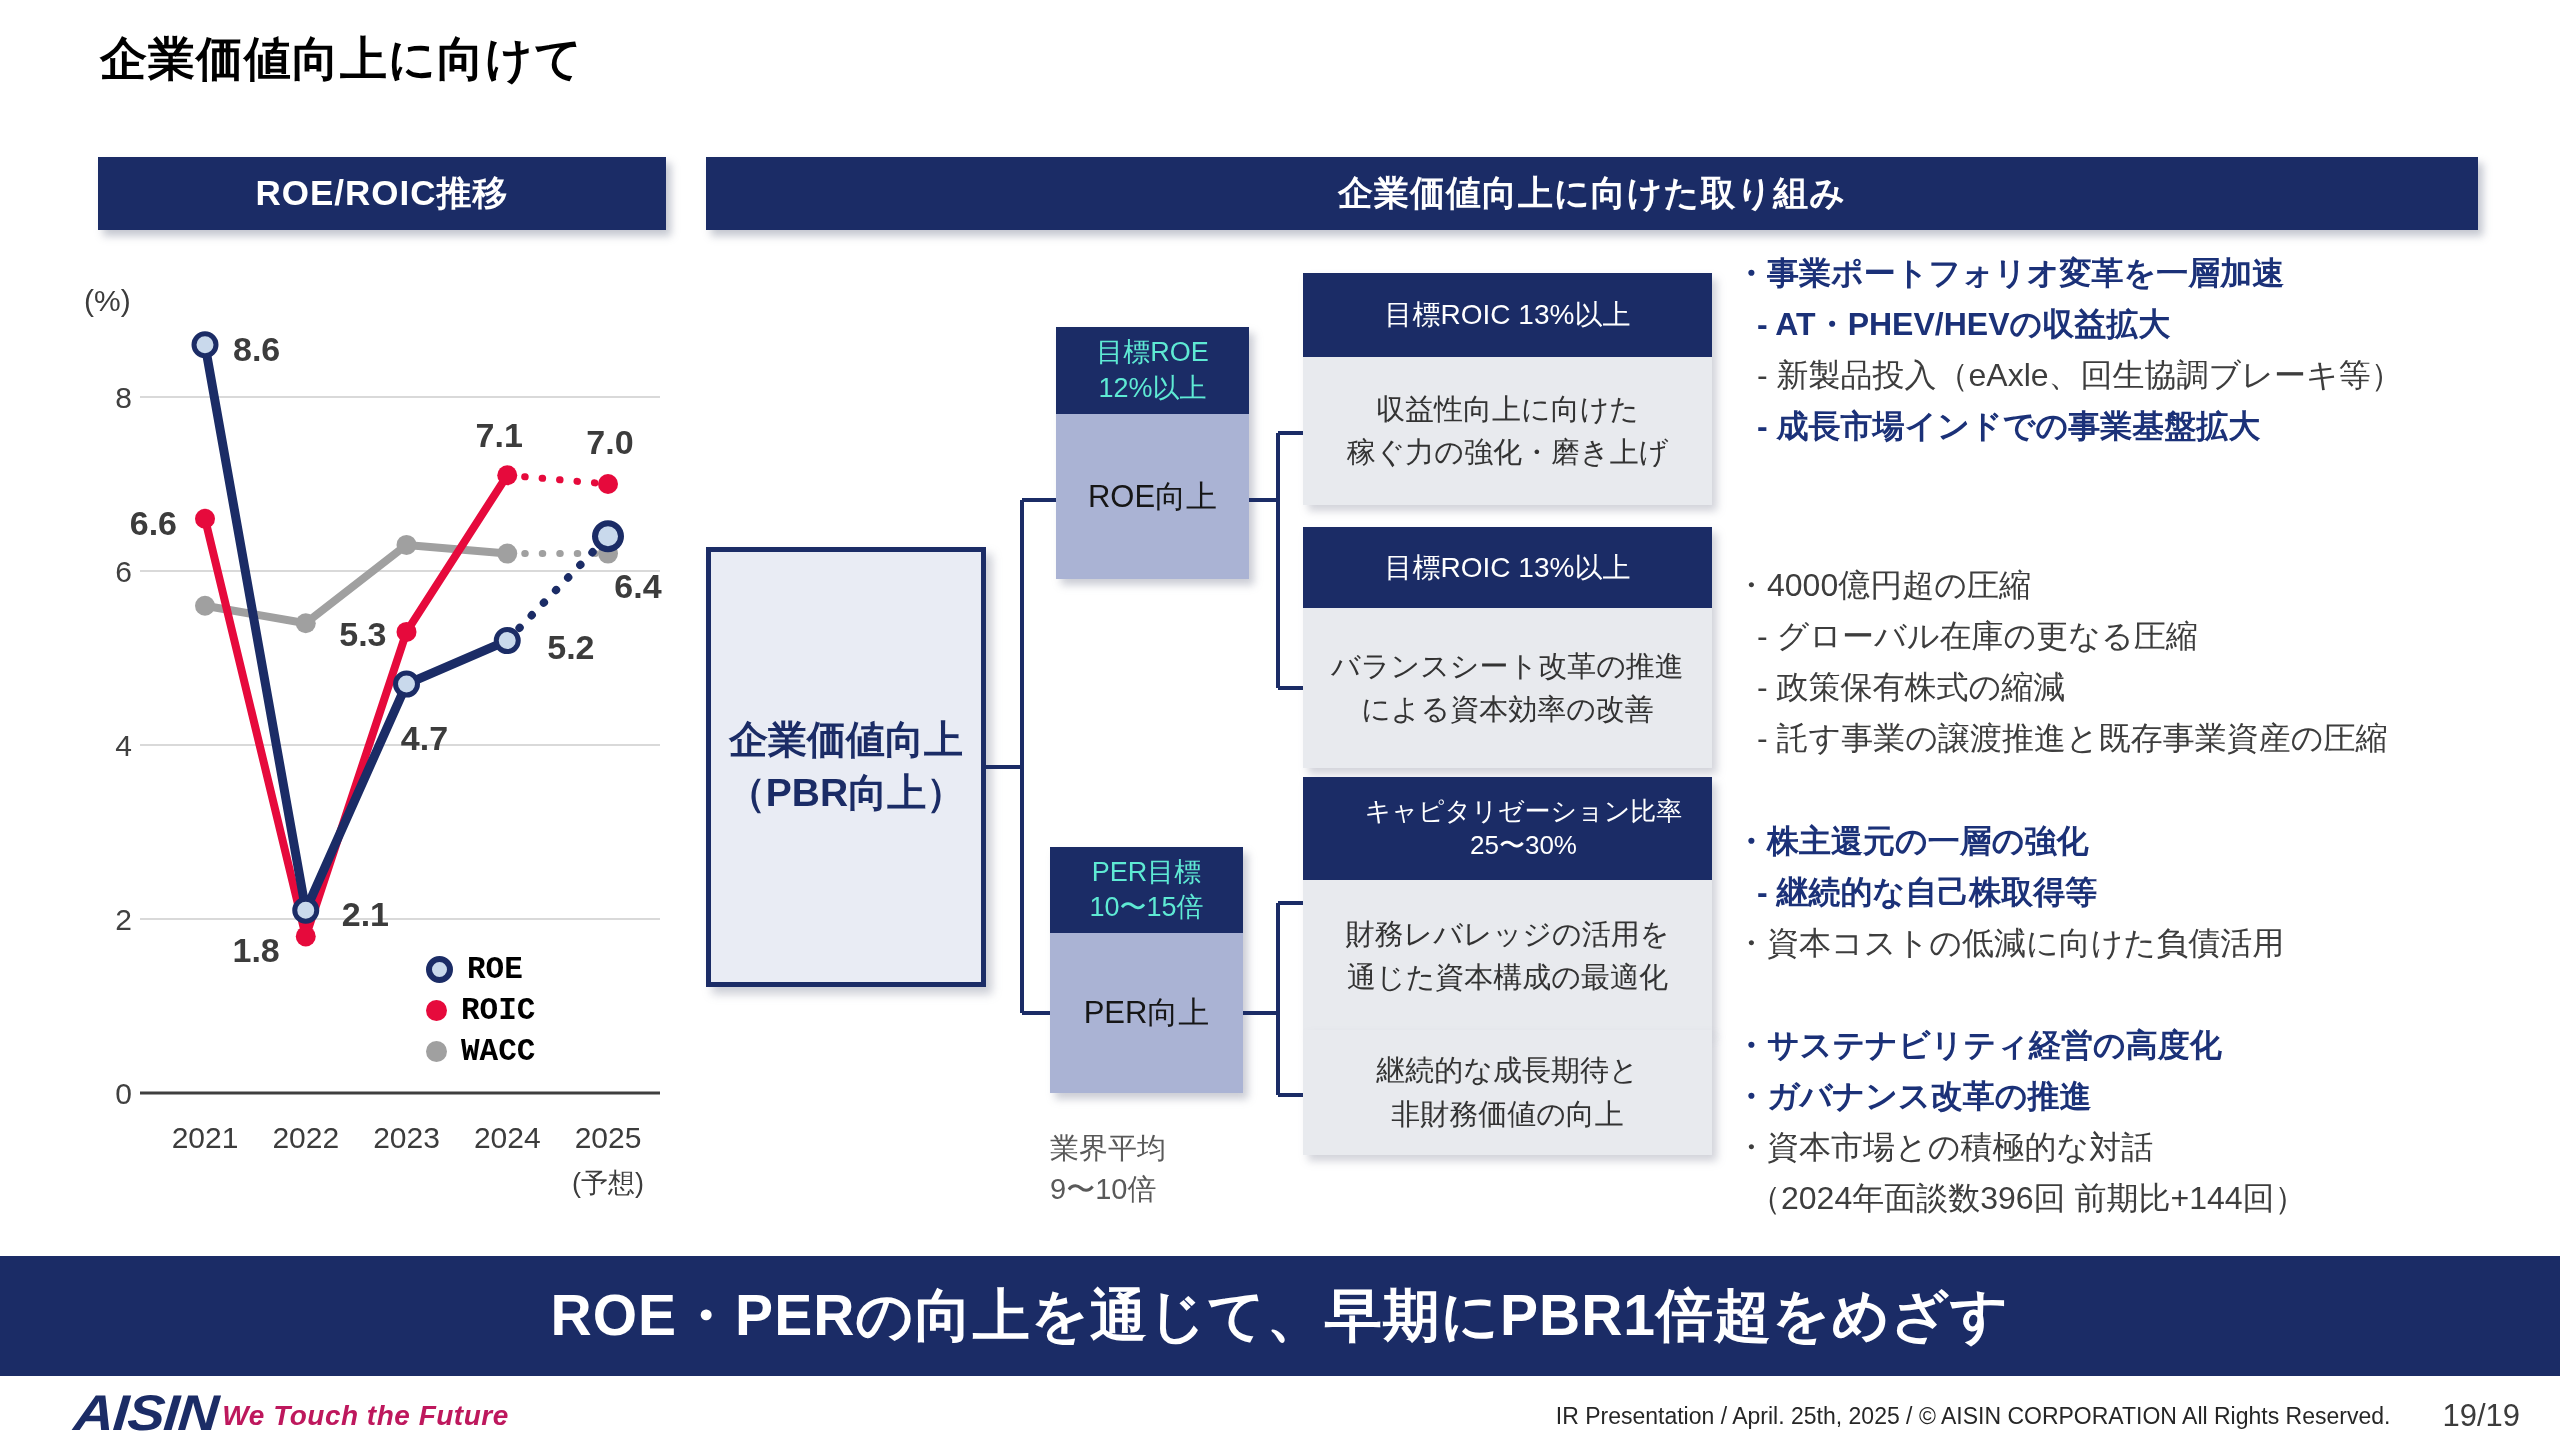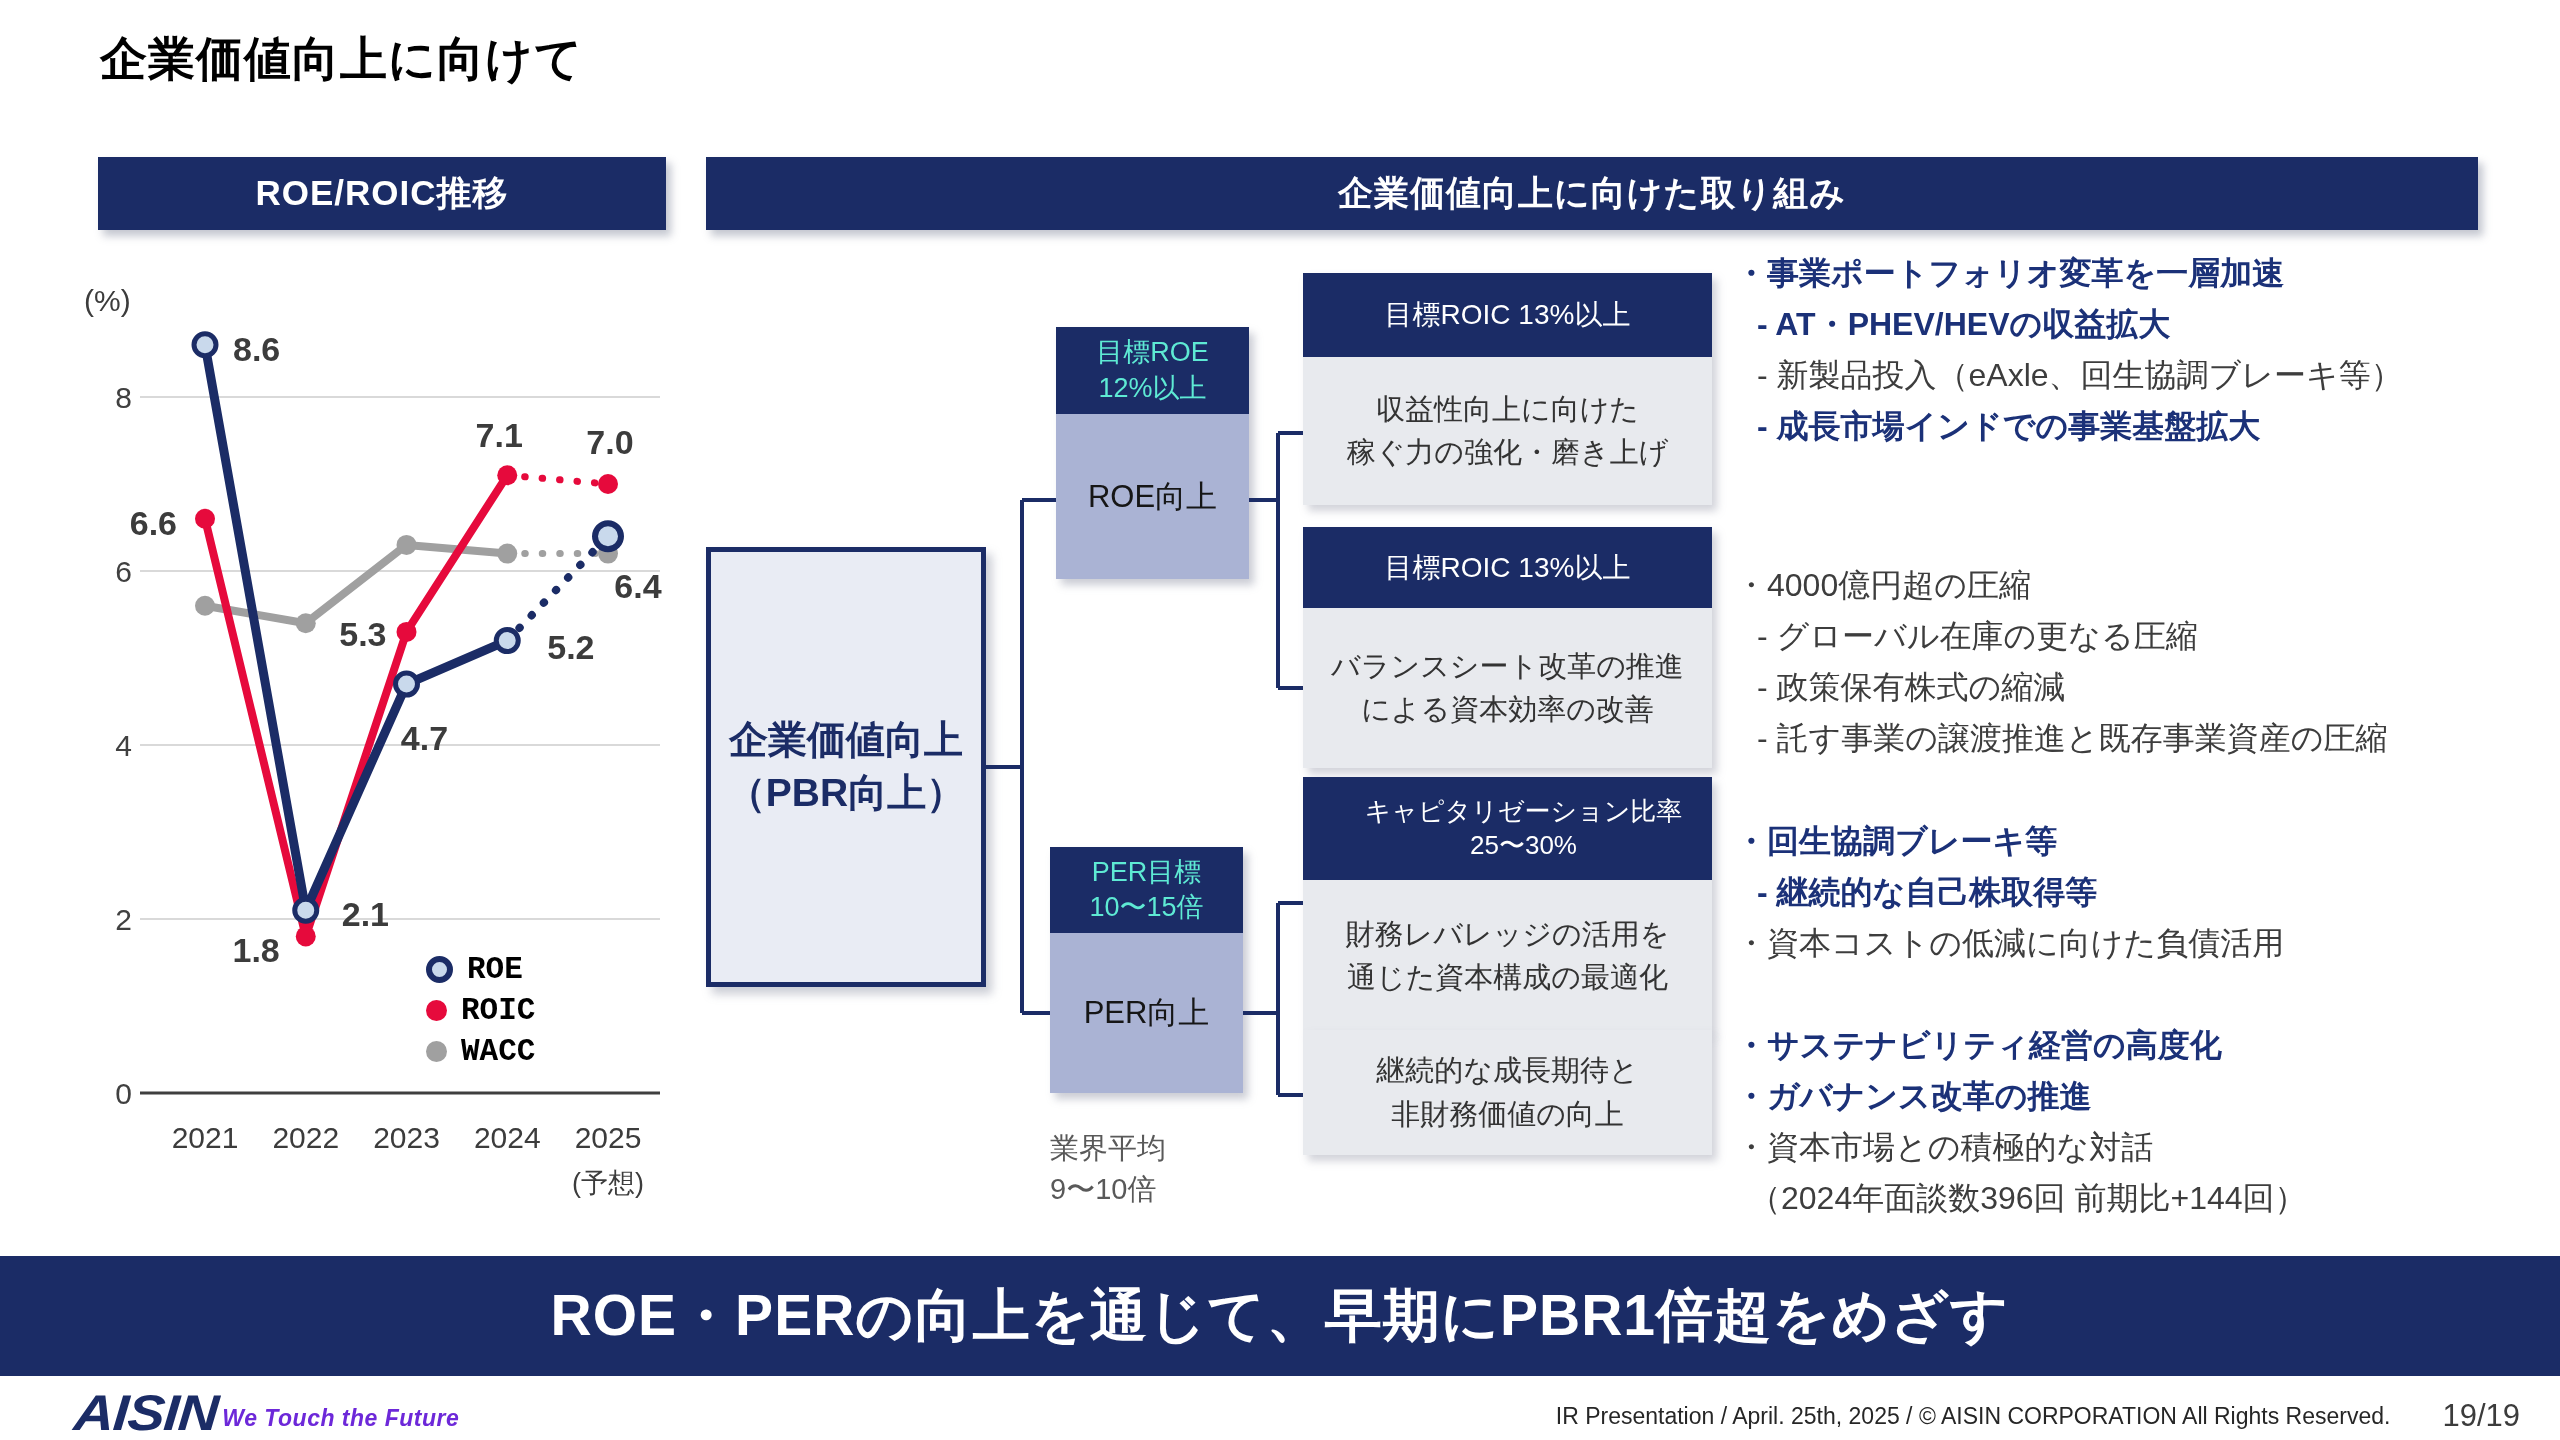--- a/index.html
+++ b/index.html
@@ -33,21 +33,21 @@
   .bline{font-size:32px;line-height:51px;color:#3d3d3d;white-space:nowrap;}
   .bline.em{color:#1b3178;font-weight:bold;}
   .bline.ind{padding-left:22px;}
   .bline.ind2{padding-left:14px;}
   .banner{left:0;top:1256px;width:2560px;height:120px;background:#1b2c66;display:flex;align-items:center;
           justify-content:center;}
   .banner-text{color:#fff;font-size:57px;font-weight:bold;letter-spacing:1px;}
   .logo{left:72px;top:1388px;display:flex;align-items:flex-end;gap:22px;}
   .logo-word{font-size:50px;font-weight:900;font-style:italic;color:#1b2c66;letter-spacing:-1px;
              transform:scaleX(1.12) skewX(-4deg);transform-origin:left bottom;line-height:1;}
-  .logo-tag{font-size:23px;font-weight:bold;font-style:italic;color:#6d28d9;padding-bottom:6px;letter-spacing:.5px;text-align:right;}
+  .logo-tag{font-size:28px;font-weight:bold;font-style:italic;color:#be185d;padding-bottom:6px;letter-spacing:.5px;text-align:right;}
   .credit{right:40px;top:1398px;display:flex;align-items:center;gap:52px;}
   .credit-text{font-size:23px;color:#262626;}
   .page-num{font-size:31px;color:#3c3c3c;}
   svg text{font-family:"Liberation Sans","DejaVu Sans",sans-serif;}
 </style>
 </head>
 <body>
 
 <div class="slide">
 
@@ -220,21 +220,21 @@
         <div class="bline ind">- 新製品投入（eAxle、回生協調ブレーキ等）</div>
         <div class="bline em ind">- 成長市場インドでの事業基盤拡大</div>
       </div>
       <div class="abs bullets" style="top: 560px;">
         <div class="bline">・4000億円超の圧縮</div>
         <div class="bline ind">- グローバル在庫の更なる圧縮</div>
         <div class="bline ind">- 政策保有株式の縮減</div>
         <div class="bline ind">- 託す事業の譲渡推進と既存事業資産の圧縮</div>
       </div>
       <div class="abs bullets" style="top: 816px;">
-        <div class="bline em">・回生協調ブレーキ等</div>
+        <div class="bline em">・株主還元の一層の強化</div>
         <div class="bline em ind">- 継続的な自己株取得等</div>
         <div class="bline">・資本コストの低減に向けた負債活用</div>
       </div>
       <div class="abs bullets" style="top: 1020px;">
         <div class="bline em">・サステナビリティ経営の高度化</div>
         <div class="bline em">・ガバナンス改革の推進</div>
         <div class="bline">・資本市場との積極的な対話</div>
         <div class="bline ind2">（2024年面談数396回  前期比+144回）</div>
       </div>
     </div>

